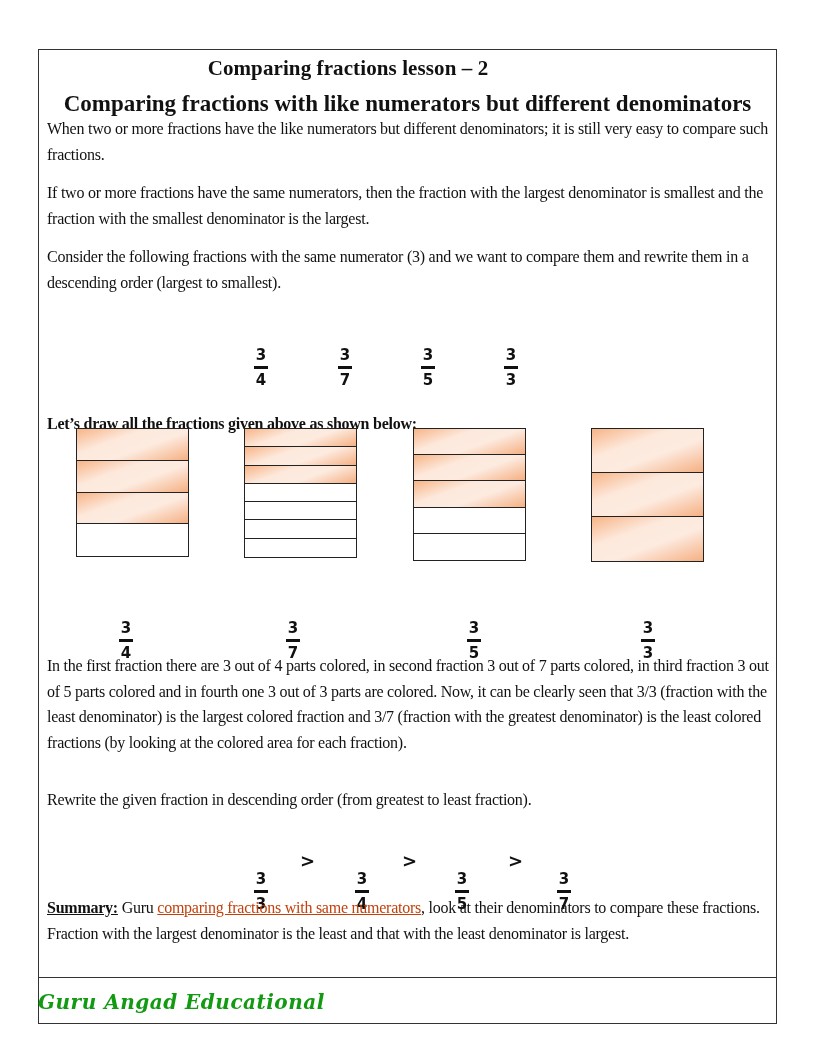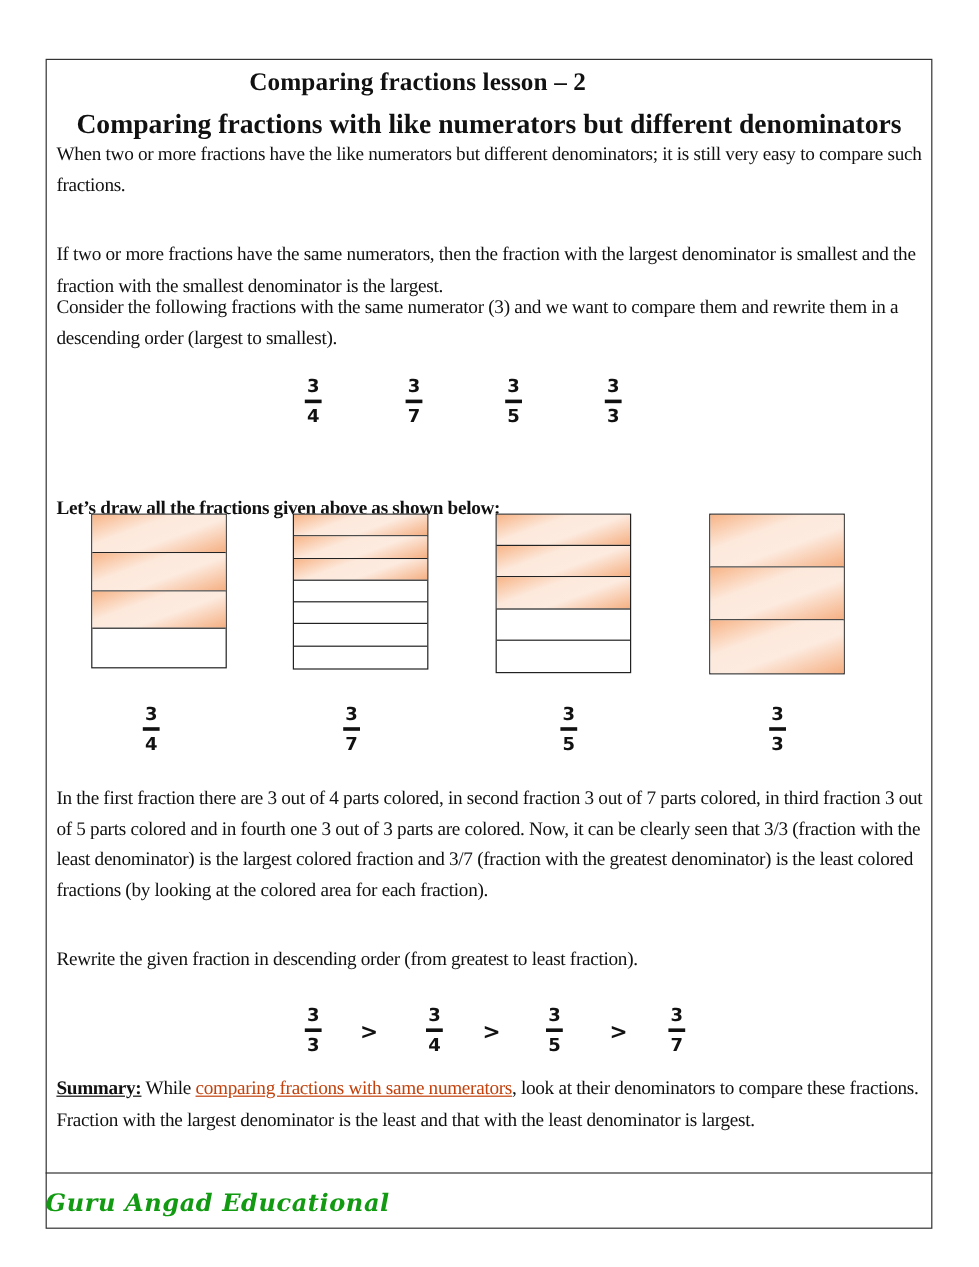--- a/index.html
+++ b/index.html
@@ -4,42 +4,42 @@
 <style>
   html, body { margin: 0; padding: 0; background: #ffffff; }
   body { width: 816px; height: 1056px; position: relative; font-family: "Liberation Serif", serif; color: #111; }
   .page-frame { position: absolute; left: 38px; top: 49px; width: 739px; height: 975px; border: 1.5px solid #333; box-sizing: border-box; }
   .footer-rule { position: absolute; left: 38px; top: 977px; width: 739px; height: 0; border-top: 1.5px solid #333; }
   .abs { position: absolute; }
   .title { left: 38px; width: 620px; top: 56px; text-align: center; font-weight: bold; font-size: 21px; letter-spacing: 0.1px; }
   .subtitle { left: 38px; width: 739px; top: 91px; text-align: center; font-weight: bold; font-size: 23px; }
   .para { left: 47px; width: 728px; font-size: 16px; line-height: 25.5px; font-weight: bold; letter-spacing: -0.25px; }
   .para-normal { font-weight: normal; }
-  .frac { position: absolute; width: 24px; text-align: center; font-family: "DejaVu Sans", sans-serif; font-weight: bold; font-size: 15px; line-height: 18px; color: #111; }
+  .frac { position: absolute; width: 24px; text-align: center; font-family: "DejaVu Sans", sans-serif; font-weight: bold; font-size: 15px; line-height: 18px; color: #111; margin-top: 33px; }
   .frac .bar { display: block; margin: 2px auto 2px auto; width: 14px; height: 3px; background: #111; }
   .gt { position: absolute; font-family: "DejaVu Sans", sans-serif; font-weight: bold; font-size: 18px; color: #111; }
   .box { position: absolute; width: 113px; border: 1.5px solid #222; box-sizing: border-box; background: #fff; }
   .seg { position: relative; box-sizing: border-box; border-bottom: 1.5px solid #222; }
   .seg:last-child { border-bottom: none; }
   .seg.colored { background: linear-gradient(160deg, #f7b487 0%, #fde9dc 35%, #fdebe0 60%, #f5b083 100%); }
   .summary-label { font-weight: bold; text-decoration: underline; }
   .link { color: #c2410c; text-decoration: underline; font-weight: normal; }
   .footer { left: 38px; width: 739px; top: 990px; text-align: left; font-family: "DejaVu Serif", serif; font-style: italic; font-weight: bold; font-size: 20px; color: #129a12; letter-spacing: 0.5px; }
 </style>
 </head>
 <body>
 
 <div class="page-frame"></div>
 <div class="footer-rule"></div>
 
 <div class="abs title">Comparing fractions lesson – 2</div>
 <div class="abs subtitle">Comparing fractions with like numerators but different denominators</div>
 
 <div class="abs para para-normal" style="top:116px;">When two or more fractions have the like numerators but different denominators; it is still very easy to compare such fractions.</div>
-<div class="abs para para-normal" style="top:180px;margin-top:20px;">If two or more fractions have the same numerators, then the fraction with the largest denominator is smallest and the fraction with the smallest denominator is the largest.</div>
+<div class="abs para para-normal" style="top:180px;">If two or more fractions have the same numerators, then the fraction with the largest denominator is smallest and the fraction with the smallest denominator is the largest.</div>
 <div class="abs para para-normal" style="top:244px;">Consider the following fractions with the same numerator (3) and we want to compare them and rewrite them in a descending order (largest to smallest).</div>
 
 <div class="frac" style="left:249px; top:313px;">
   <span>3</span>
   <span class="bar"></span>
   <span>4</span>
 </div>
 <div class="frac" style="left:333px; top:313px;">
   <span>3</span>
   <span class="bar"></span>
@@ -128,16 +128,16 @@
   <span>5</span>
 </div>
 <div class="gt" style="left:508px; top:850px;">&gt;</div>
 <div class="frac" style="left:552px; top:837px;">
   <span>3</span>
   <span class="bar"></span>
   <span>7</span>
 </div>
 
 <div class="abs para para-normal" style="top:895px;">
-  <span class="summary-label">Summary:</span><span> While </span><a class="link" href="#">comparing fractions with same numerators</a><span>, look at their denominators to compare these fractions. Fraction with the largest denominator is the least and that with the least denominator is largest.</span>
+  <span class="summary-label">Summary:</span><span> Guru </span><a class="link" href="#">comparing fractions with same numerators</a><span>, look at their denominators to compare these fractions. Fraction with the largest denominator is the least and that with the least denominator is largest.</span>
 </div>
 
 <div class="abs footer">Guru Angad Educational</div>
 
 </body></html>

